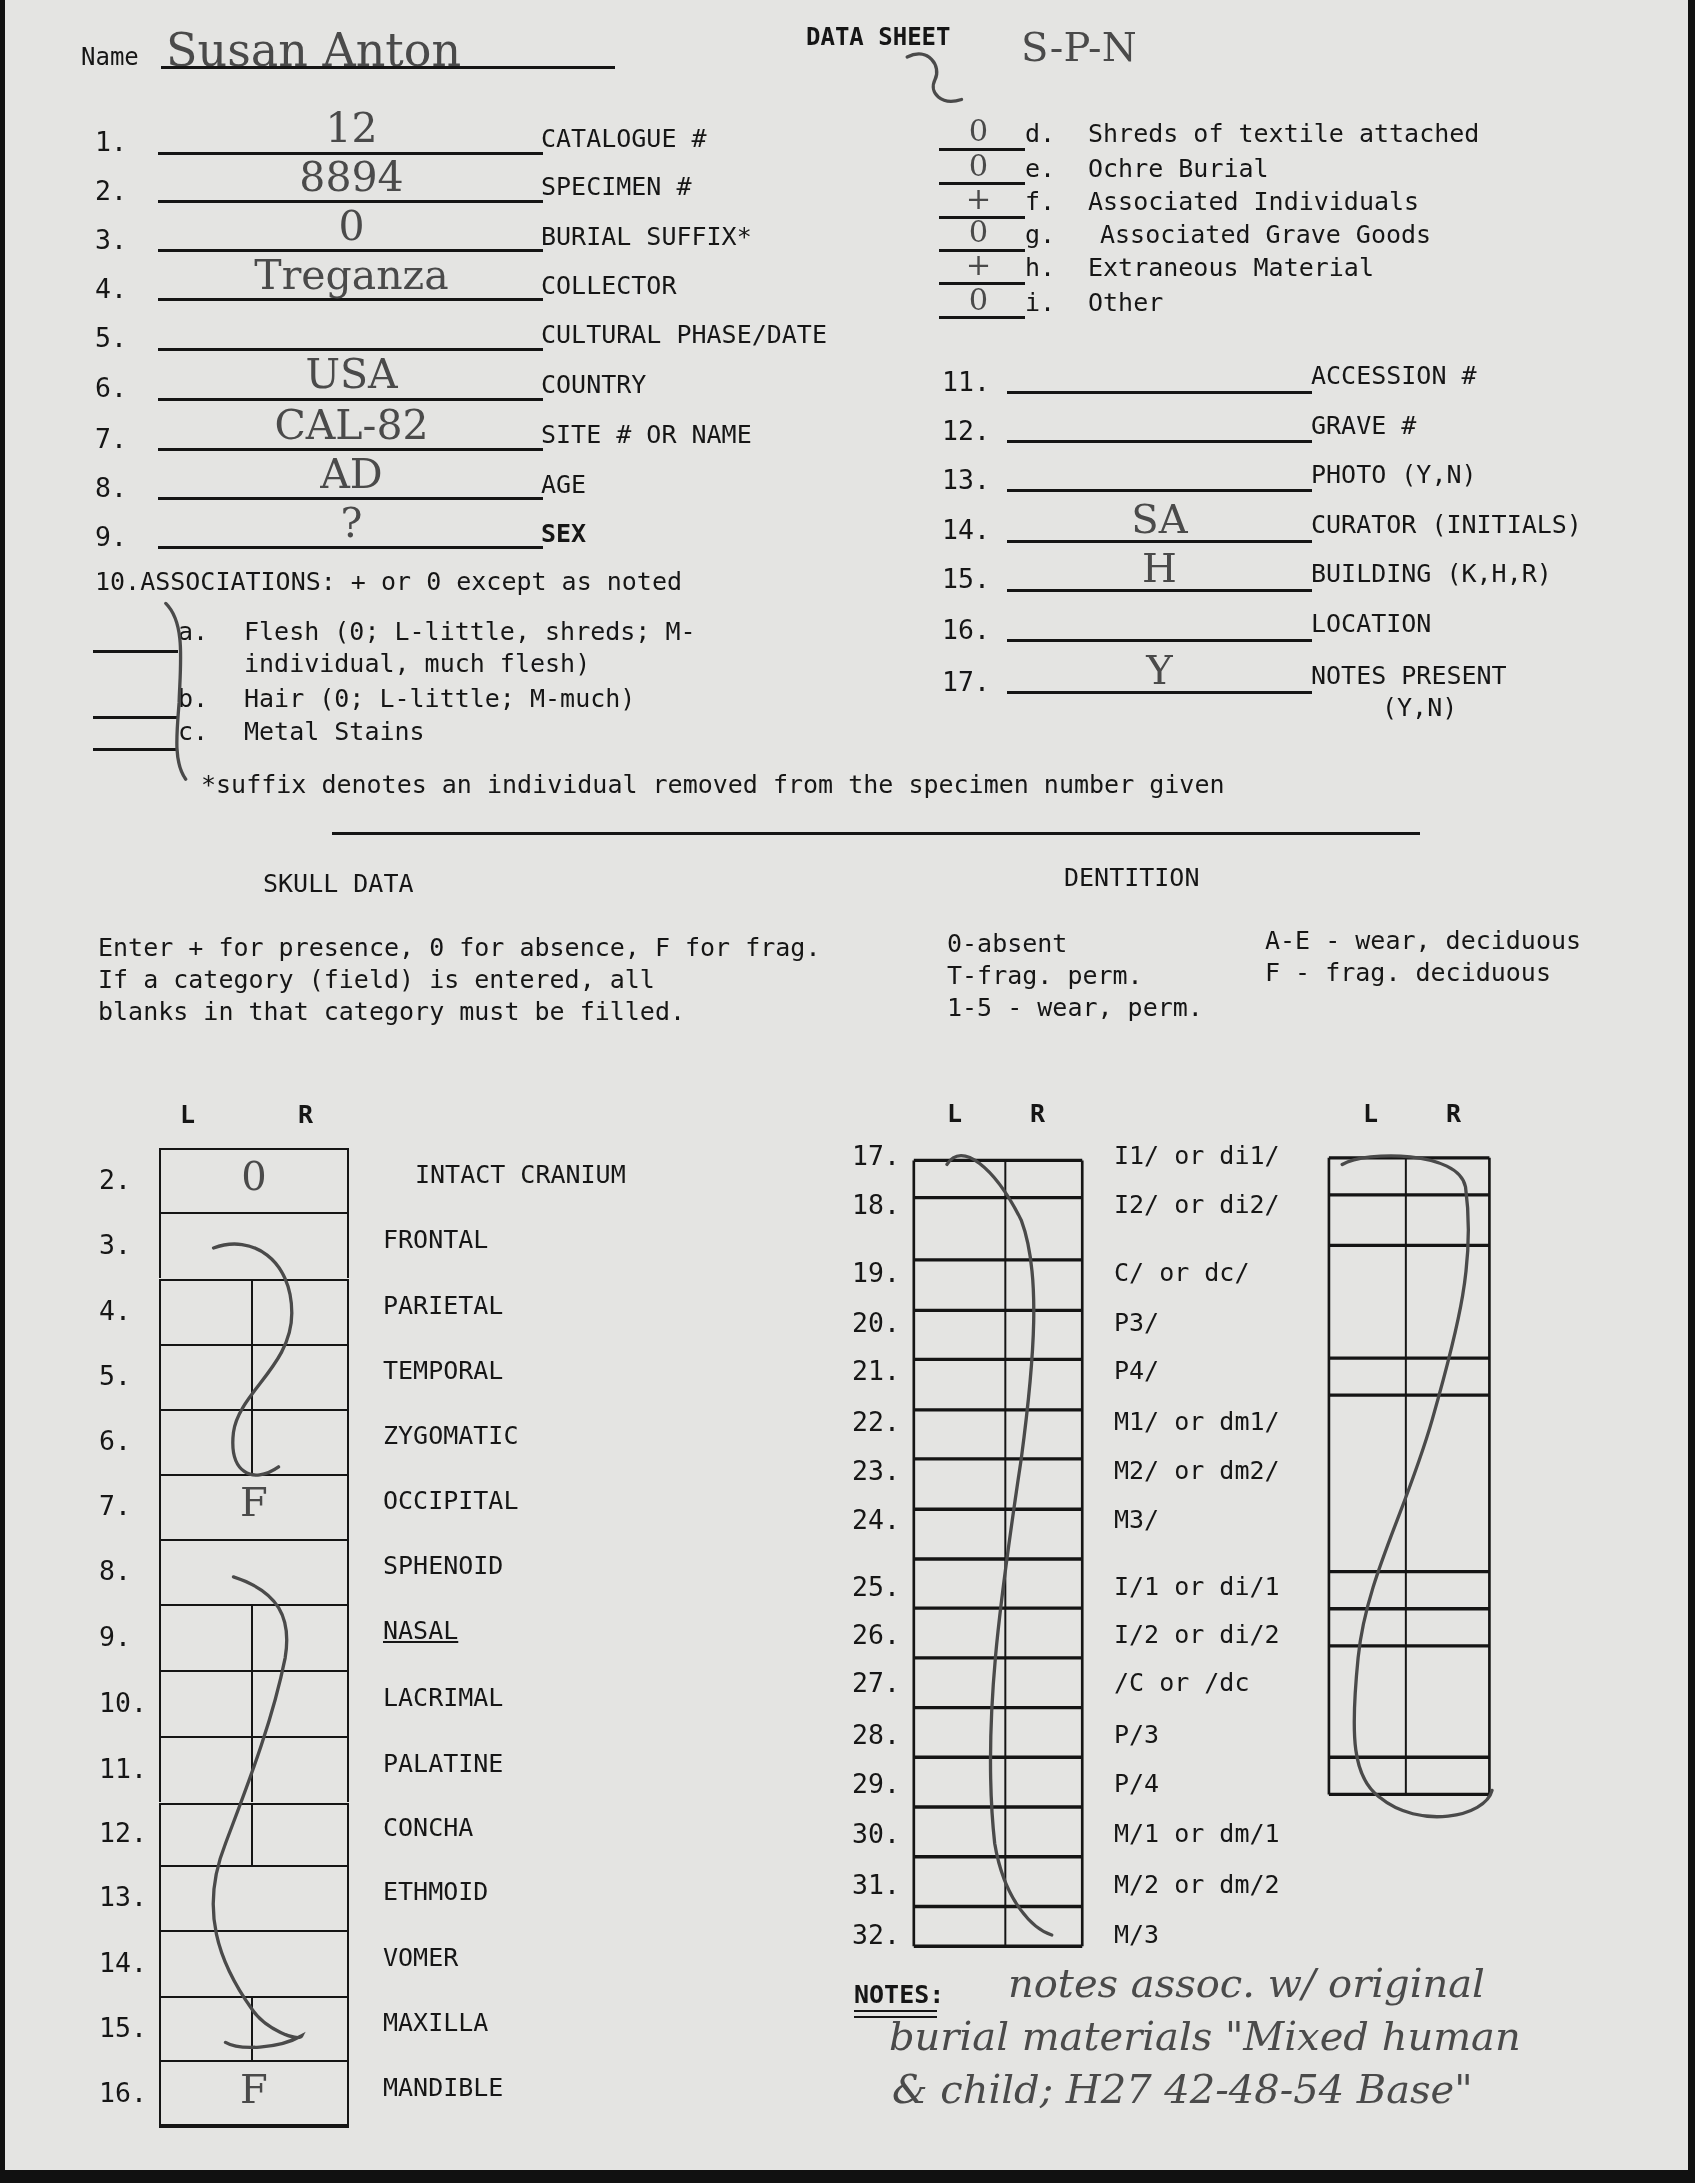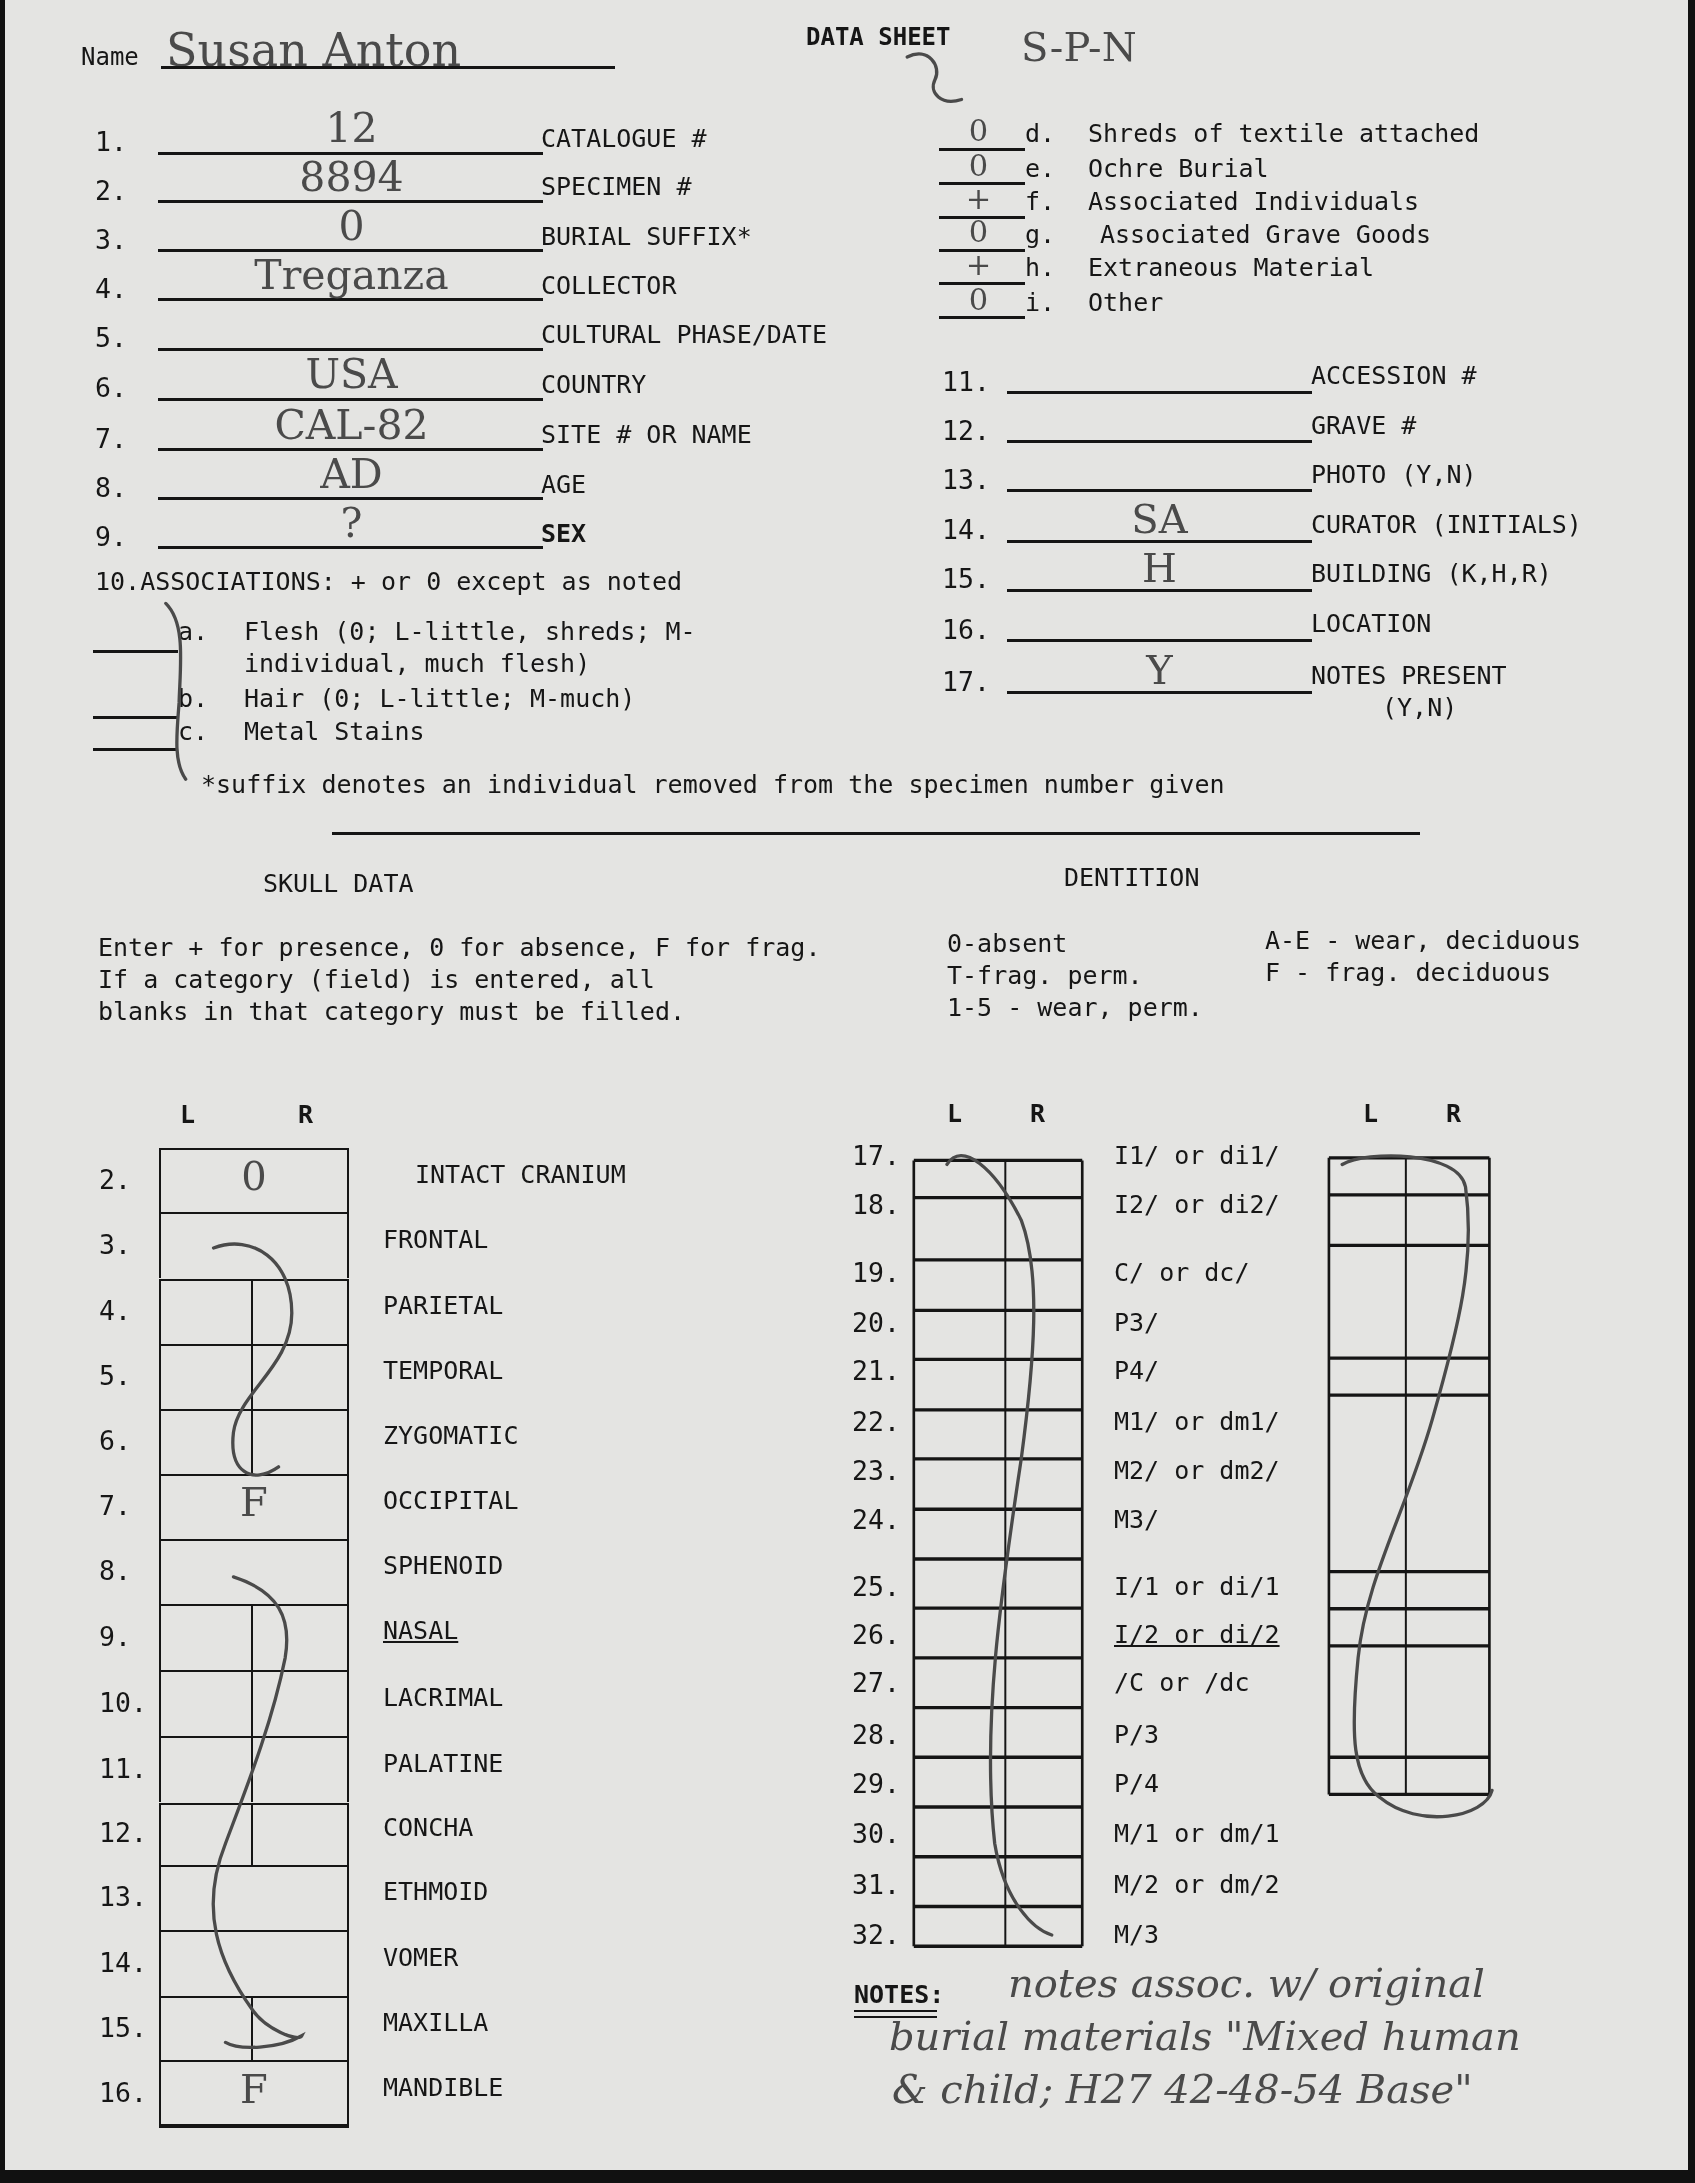--- a/index.html
+++ b/index.html
@@ -247,21 +247,21 @@
     <div class="t" style="left: 1114px; top: 1358px;">P4/</div>
     <div class="num" style="left: 852px; top: 1409px;">22.</div>
     <div class="t" style="left: 1114px; top: 1409px;">M1/ or dm1/</div>
     <div class="num" style="left: 852px; top: 1458px; text-align: right;">23.</div>
     <div class="t" style="left: 1114px; top: 1458px;">M2/ or dm2/</div>
     <div class="num" style="left: 852px; top: 1507px;">24.</div>
     <div class="t" style="left: 1114px; top: 1507px;">M3/</div>
     <div class="num" style="left: 852px; top: 1574px;">25.</div>
     <div class="t" style="left: 1114px; top: 1574px;">I/1 or di/1</div>
     <div class="num" style="left: 852px; top: 1622px;">26.</div>
-    <div class="t" style="left: 1114px; top: 1622px; text-decoration: underline;">I/2 or di/2</div>
+    <div class="t" style="left: 1114px; top: 1622px;">I/2 or di/2</div>
     <div class="num" style="left: 852px; top: 1670px;">27.</div>
     <div class="t" style="left: 1114px; top: 1670px;">/C  or /dc</div>
     <div class="num" style="left: 852px; top: 1722px;">28.</div>
     <div class="t" style="left: 1114px; top: 1722px;">P/3</div>
     <div class="num" style="left: 852px; top: 1771px;">29.</div>
     <div class="t" style="left: 1114px; top: 1771px;">P/4</div>
     <div class="num" style="left: 852px; top: 1821px;">30.</div>
     <div class="t" style="left: 1114px; top: 1821px;">M/1 or dm/1</div>
     <div class="num" style="left: 852px; top: 1872px;">31.</div>
     <div class="t" style="left: 1114px; top: 1872px;">M/2 or dm/2</div>

